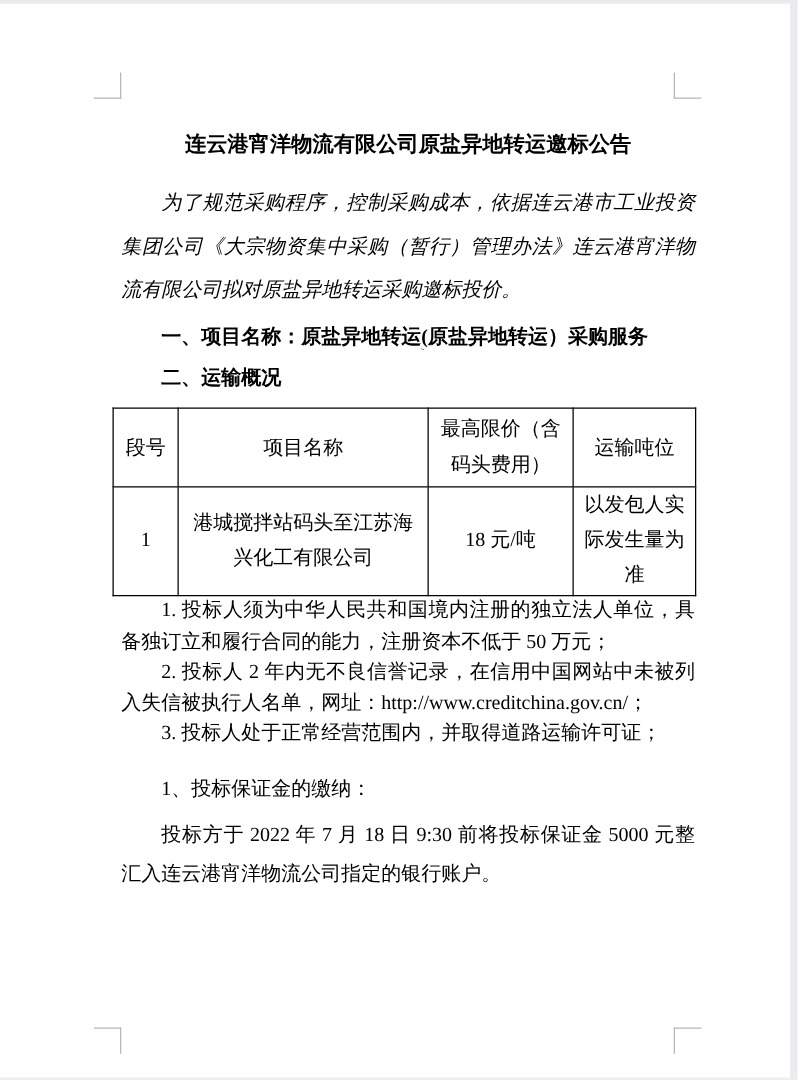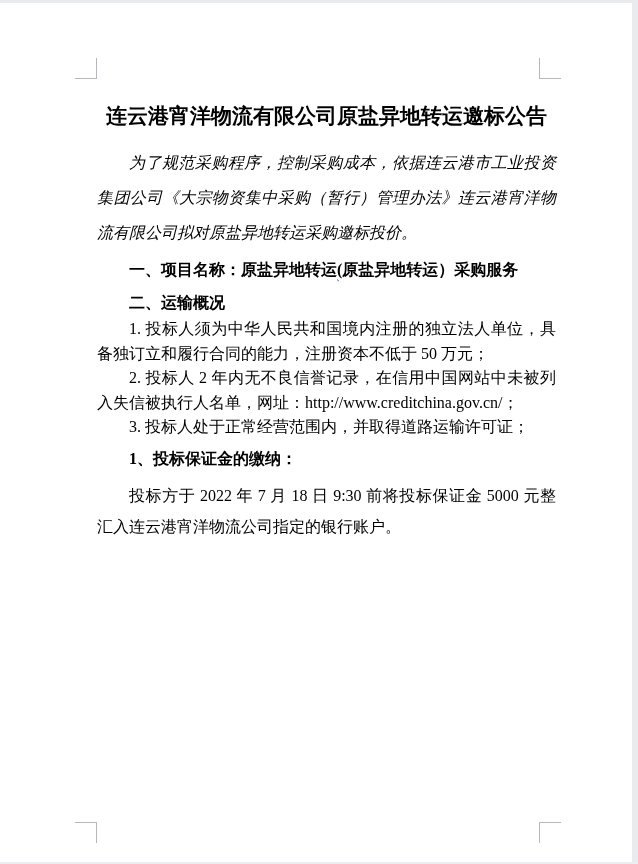--- a/index.html
+++ b/index.html
@@ -25,21 +25,21 @@
 
   .content {
     position: absolute;
     left: 97px; top: 104px;
     width: 459px;
     font-size: 16px;
     line-height: 24px;
     text-align: justify;
   }
   .title {
-    font-size: 21px;
+    font-size: 17px;
     font-weight: bold;
     text-align: center;
     line-height: 24px;
     margin: 0 0 0 0;
   }
   p { margin: 0; }
   .intro {
     margin-top: 17px;
     line-height: 35px;
     text-indent: 2em;
@@ -76,21 +76,21 @@
   col.c2 { width: 200px; }
   col.c3 { width: 116px; }
   col.c4 { width: 98px; }
 
   .note { margin-top: 3px; text-indent: 2em; line-height: 24px; }
   .sec3 { line-height: 24px; }
   .cond { text-indent: 2em; line-height: 24.5px; }
   .cond-4 { margin-bottom: 7px; }
   .cond-5 { margin-bottom: 0; }
   .sec4 { line-height: 24px; }
-  .sub1 { margin-top: 7px; text-indent: 2em; line-height: 24px; font-weight: bold; }
+  .sub1 { margin-top: 20px; text-indent: 2em; line-height: 24px; }
   .deposit { margin-top: 9px; text-indent: 2em; line-height: 31px; }
 </style>
 </head>
 <body>
 
 <div class="edge-top"></div>
 <div class="edge-right"></div>
 <div class="edge-bottom"></div>
 
 <div class="crop crop-tl"></div>
@@ -101,20 +101,44 @@
 <div class="content">
 
   <h1 class="title">连云港宵洋物流有限公司原盐异地转运邀标公告</h1>
 
   <p class="intro">为了规范采购程序，控制采购成本，依据连云港市工业投资集团公司《大宗物资集中采购（暂行）管理办法》连云港宵洋物流有限公司拟对原盐异地转运采购邀标投价。</p>
 
   <p class="sec sec1 h-bold"><span>一、项目名称：原盐异地转运</span><span class="squiggle">(</span><span>原盐异地转运）采购服务</span></p>
 
   <p class="sec sec2 h-bold">二、运输概况</p>
 
+  <table class="transport">
+    <colgroup>
+      <col class="c1">
+        <col class="c2">
+        <col class="c3">
+        <col class="c4">
+    </colgroup>
+    <thead>
+      <tr>
+        <th>段号</th>
+        <th>项目名称</th>
+        <th>最高限价（含码头费用）</th>
+        <th>运输吨位</th>
+      </tr>
+    </thead>
+    <tbody>
+      <tr>
+        <td>1</td>
+        <td>港城搅拌站码头至江苏海兴化工有限公司</td>
+        <td>18 元/吨</td>
+        <td>以发包人实际发生量为准</td>
+      </tr>
+    </tbody>
+  </table>
 
 
 
   <p class="cond">1. 投标人须为中华人民共和国境内注册的独立法人单位，具备独订立和履行合同的能力，注册资本不低于 50 万元；</p>
   <p class="cond">2. 投标人 2 年内无不良信誉记录，在信用中国网站中未被列入失信被执行人名单，网址：http://www.creditchina.gov.cn/；</p>
   <p class="cond">3. 投标人处于正常经营范围内，并取得道路运输许可证；</p>
 
 
   <p class="sub1">1、投标保证金的缴纳：</p>
 

